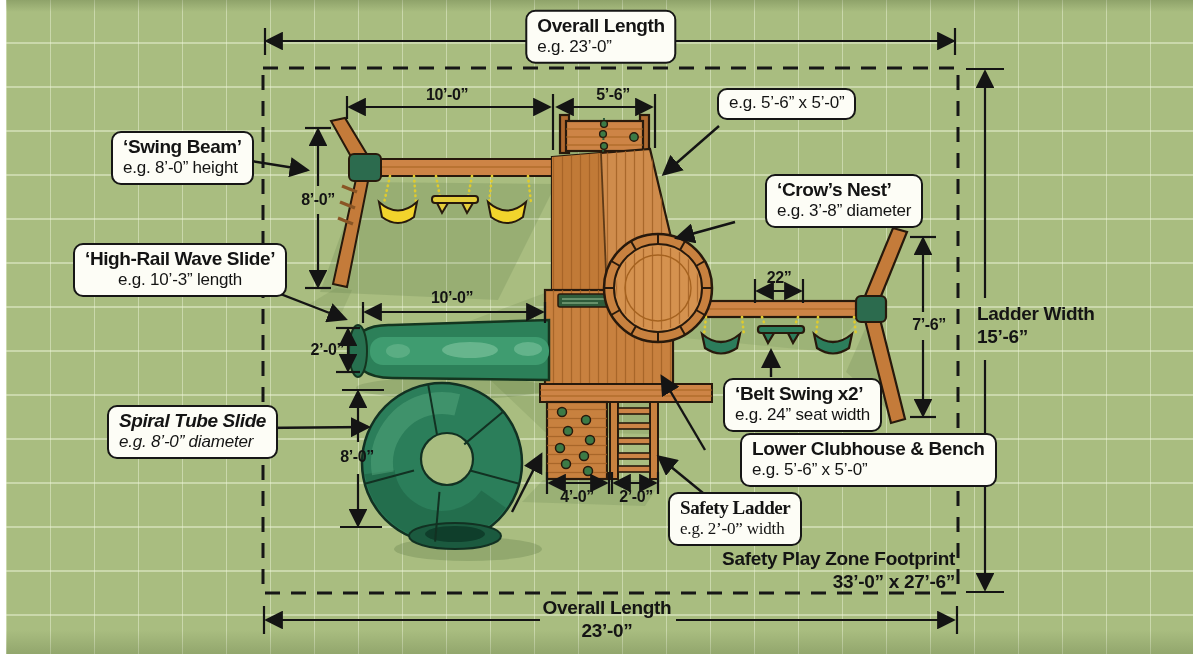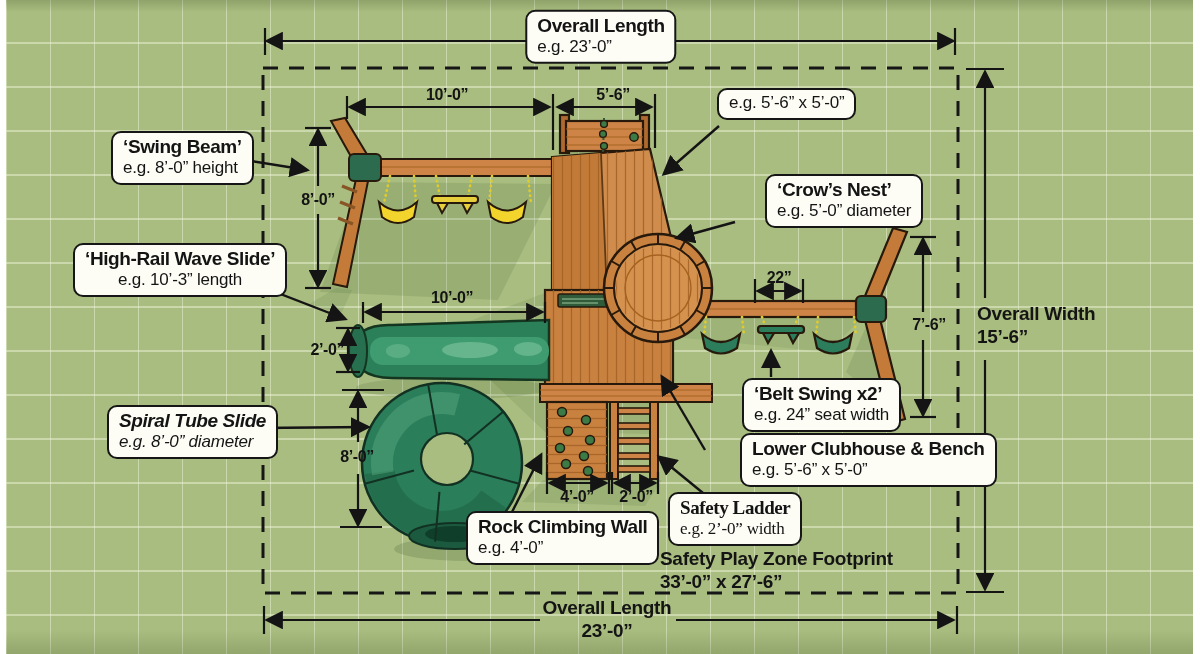--- a/index.html
+++ b/index.html
@@ -23,21 +23,21 @@
   }
   .c-title{font-weight:700;font-size:19px;letter-spacing:-0.4px;}
   .c-sub{font-size:17px;letter-spacing:-0.2px;}
   .dim{
     position:absolute;transform:translate(-50%,-50%);font-weight:700;font-size:16px;
     letter-spacing:-0.4px;white-space:nowrap;z-index:4;
   }
   .dim-end{transform:translate(-100%,-50%);}
   .edge-label{position:absolute;font-weight:700;font-size:19px;line-height:1.22;letter-spacing:-0.3px;z-index:4;}
   .edge-center{transform:translate(-50%,-50%);text-align:center;}
-  .edge-right{text-align:left;}
+  .edge-right{text-align:right;}
 </style>
 </head>
 <body>
 
 <div class="stage">
   <div class="grass"></div>
 
   <svg class="diagram" width="1200" height="654" viewBox="0 0 1200 654">
     <defs>
       <marker id="arrF" viewBox="0 0 10 10" refX="8.5" refY="5" markerWidth="8.5" markerHeight="8.5" orient="auto-start-reverse">
@@ -311,56 +311,52 @@
     <div class="c-title">Spiral Tube Slide</div>
     <div class="c-sub">e.g. 8’-0” diameter</div>
   </div>
 
   <div class="callout" style="left:717px;top:88px;">
     <div class="c-sub">e.g. 5’-6” x 5’-0”</div>
   </div>
 
   <div class="callout" style="left:765px;top:174px;">
     <div class="c-title">‘Crow’s Nest’</div>
-    <div class="c-sub">e.g. 5’-0” diameter</div>
-  </div>
-
-  <div class="callout" style="left:723px;top:378px;margin-left:19px;">
+    <div class="c-sub">e.g. 3’-8” diameter</div>
+  </div>
+
+  <div class="callout" style="left:723px;top:378px;">
     <div class="c-title">‘Belt Swing x2’</div>
     <div class="c-sub">e.g. 24” seat width</div>
   </div>
 
   <div class="callout" style="left:740px;top:433px;">
     <div class="c-title">Lower Clubhouse &amp; Bench</div>
     <div class="c-sub">e.g. 5’-6” x 5’-0”</div>
   </div>
 
-  <div class="callout" style="left:466px;top:511px;">
-    <div class="c-title">Rock Climbing Wall</div>
-    <div class="c-sub">e.g. 4’-0”</div>
-  </div>
 
   <div class="callout" style="left:668px;top:492px;font-family:Liberation Serif, serif;">
     <div class="c-title">Safety Ladder</div>
     <div class="c-sub">e.g. 2’-0” width</div>
   </div>
 
   <div class="dim" style="left:447px;top:95px;">10’-0”</div>
   <div class="dim" style="left:601px;top:95px;margin-left:12px;">5’-6”</div>
   <div class="dim" style="left:318px;top:200px;">8’-0”</div>
   <div class="dim" style="left:452px;top:298px;">10’-0”</div>
   <div class="dim dim-end" style="left:344px;top:350px;">2’-0”</div>
   <div class="dim" style="left:357px;top:457px;">8’-0”</div>
   <div class="dim" style="left:577px;top:497px;">4’-0”</div>
   <div class="dim" style="left:636px;top:497px;">2’-0”</div>
   <div class="dim" style="left:779px;top:278px;">22”</div>
   <div class="dim" style="left:929px;top:325px;">7’-6”</div>
 
   <div class="edge-label" style="left:977px;top:302px;">
-    <div>Overall Width</div>
+    <div>Ladder Width</div>
     <div>15’-6”</div>
   </div>
 
   <div class="edge-label edge-center" style="left:607px;top:619px;">
     <div>Overall Length</div>
     <div>23’-0”</div>
   </div>
 
   <div class="edge-label edge-right" style="left:660px;top:547px;width:295px;">
     <div>Safety Play Zone Footprint</div>

